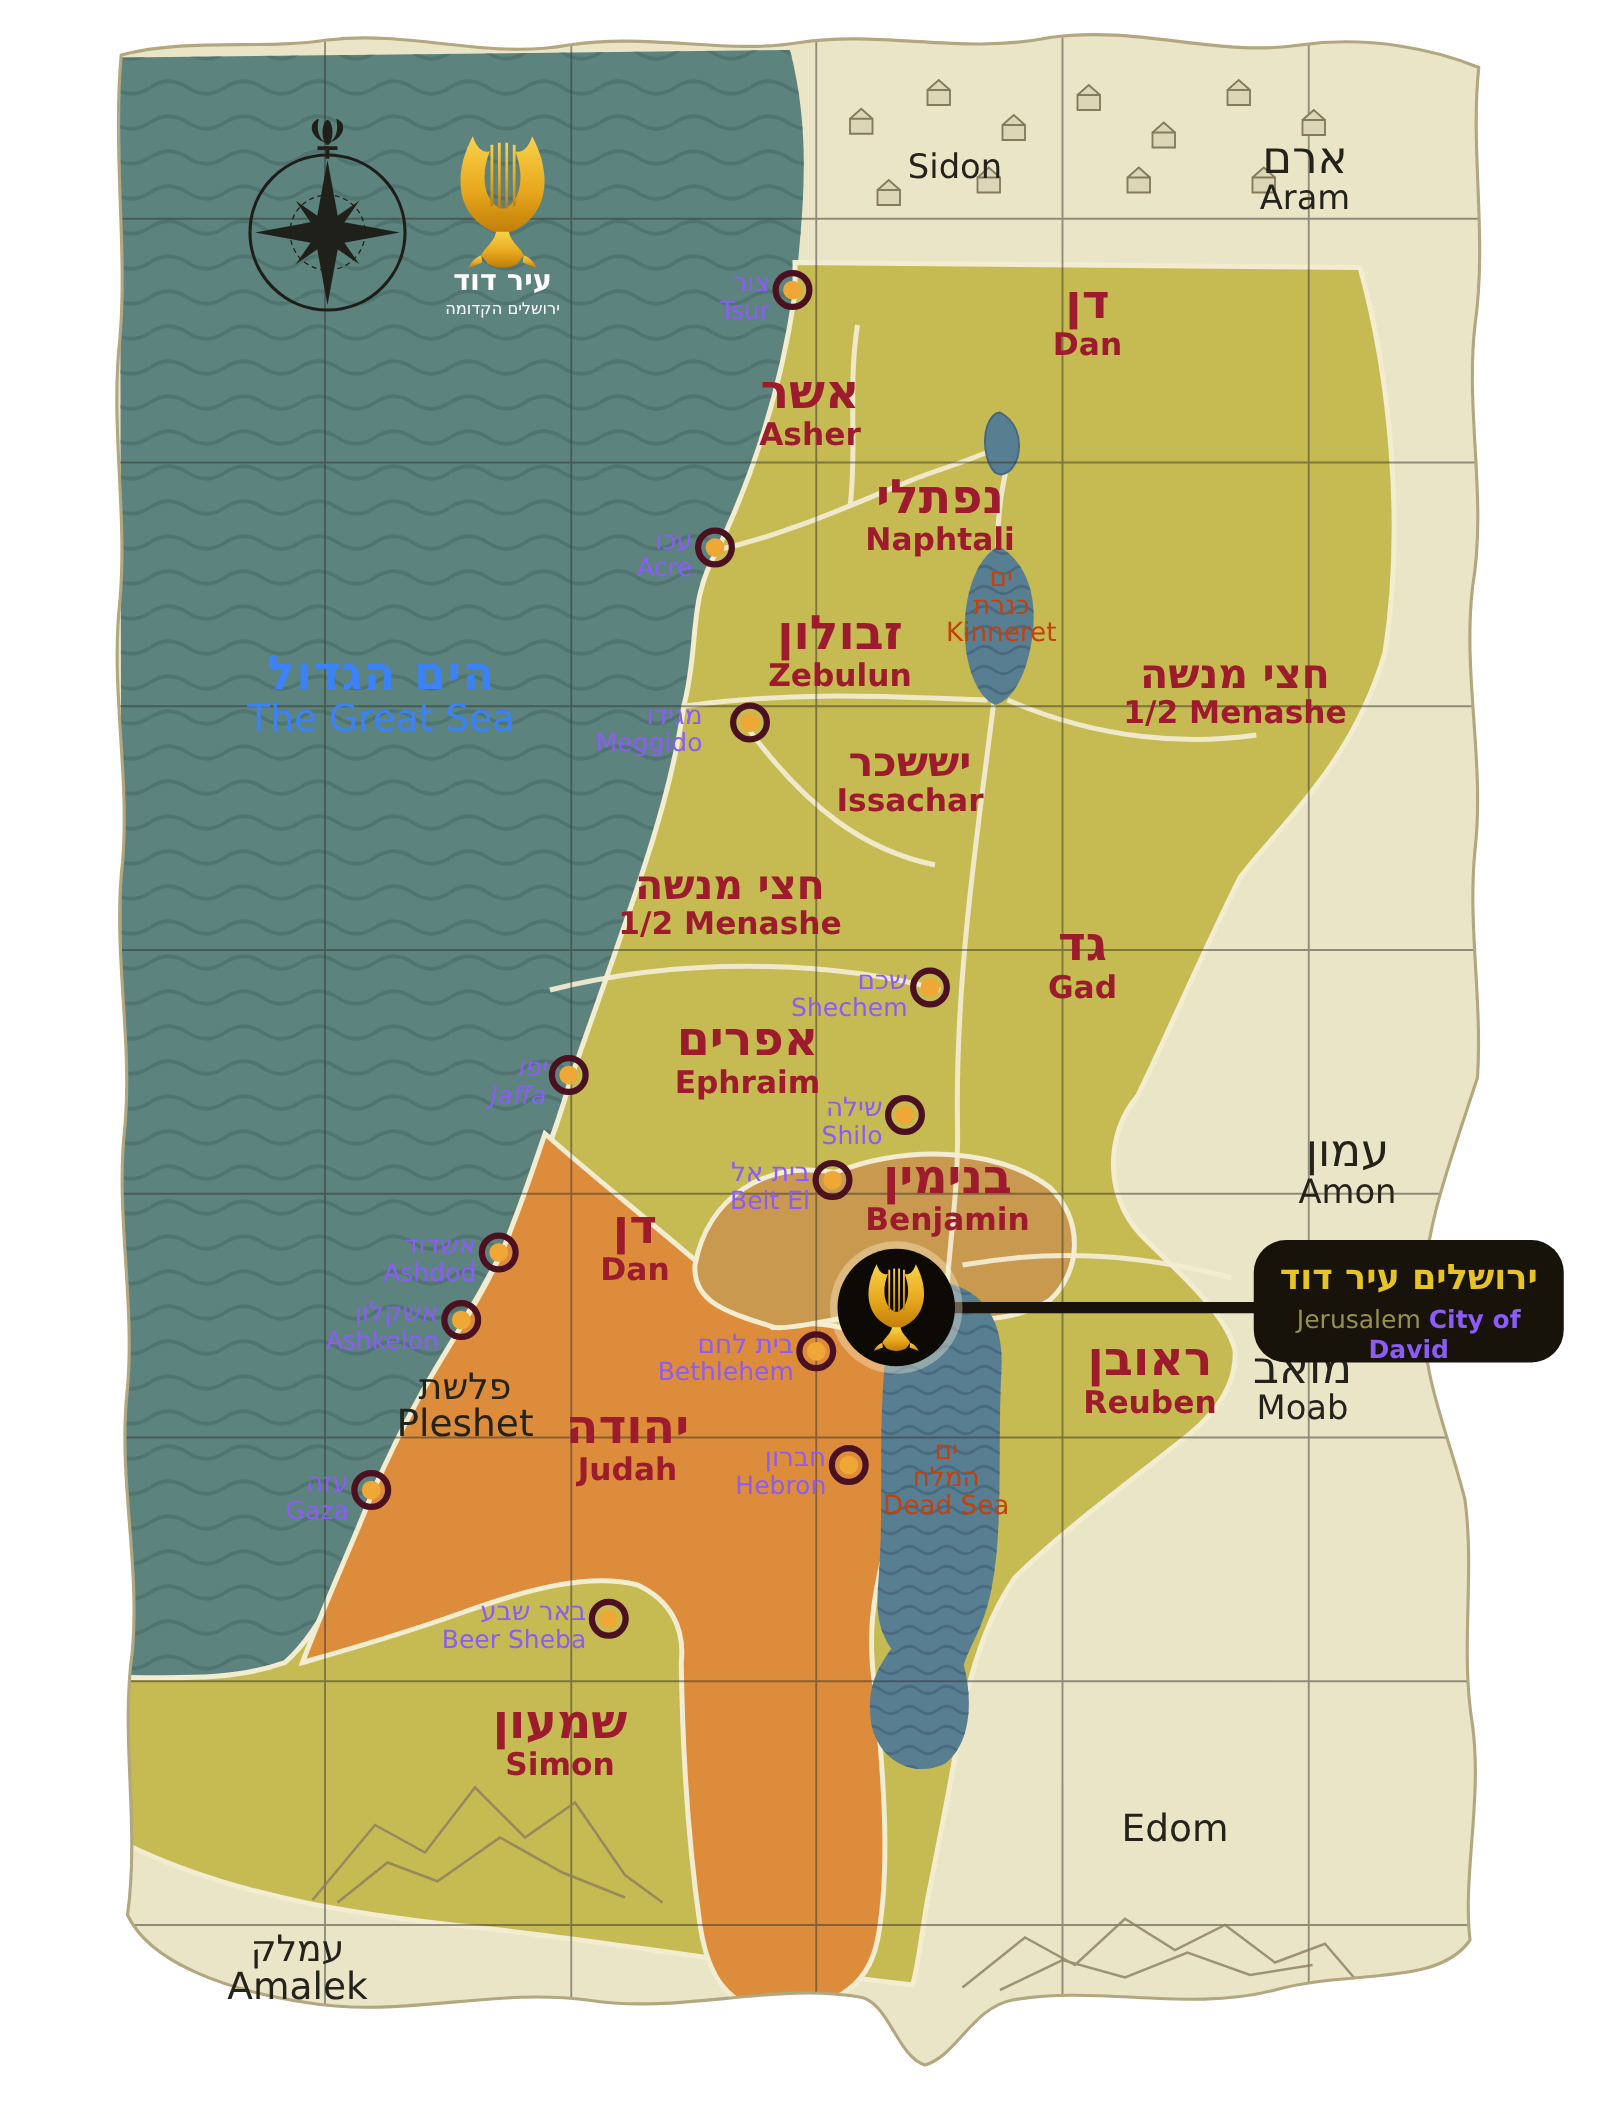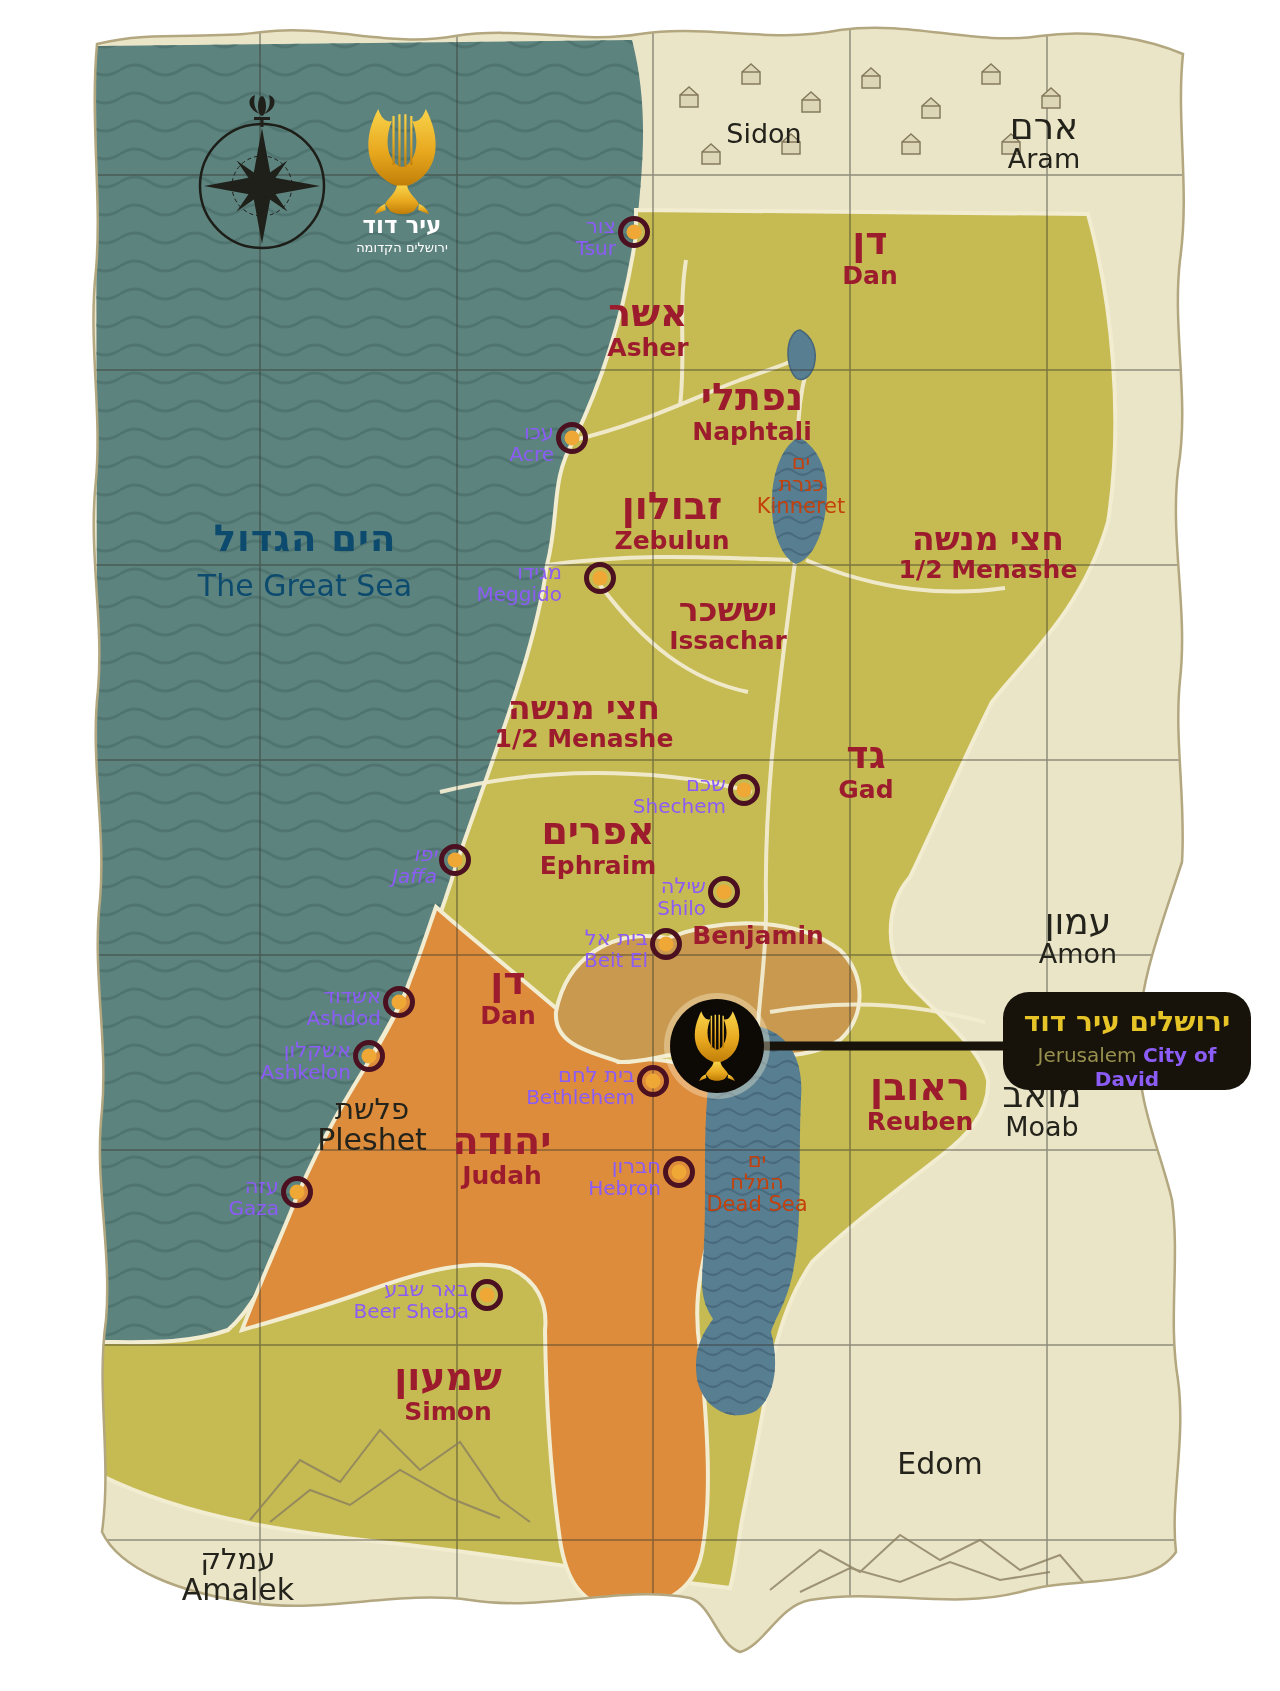--- a/index.html
+++ b/index.html
@@ -16,23 +16,23 @@
   .neighbor .he{font-size:36px;font-weight:500;}
   .neighbor .en{font-size:27px;}
   .neighbor.big .he{font-size:29px;}
   .neighbor.big .en{font-size:30px;}
   .city{color:#8b5cf6;text-align:right;}
   .city .he{font-size:21px;font-weight:500;}
   .city .en{font-size:20px;}
   .water{color:#c2410c;text-align:center;}
   .water .he{font-size:21px;}
   .water .en{font-size:21px;}
-  .sea-name{color:#0c4a6e;text-align:center;}
+  .sea-name{color:#3b82f6;text-align:center;}
   .sea-name .he{font-size:37px;font-weight:600;letter-spacing:1px;}
-  .sea-name .en{font-size:30px;margin-top:12px;}
+  .sea-name .en{font-size:30px;margin-top:2px;}
   .logo-text{color:#fff;text-align:center;}
   .logo-text .l1{font-size:23px;font-weight:bold;}
   .logo-text .l2{font-size:13px;margin-top:3px;}
   .callout{position:absolute;left:1003px;top:992px;width:248px;height:98px;
            background:#17130b;border-radius:26px;text-align:center;
            padding-top:13px;box-sizing:border-box;}
   .callout .he{color:#e6c427;font-size:28px;font-weight:bold;}
   .callout .en{font-size:20px;margin-top:5px;color:#97914d;}
   .callout .en b{color:#8b5cf6;}
 </style>
@@ -260,20 +260,21 @@
 </div>
 <div class="lbl tribe center" style="left:736px;top:736px;width:260px;">
   <div class="he" dir="rtl">גד</div>
       <div class="en">Gad</div>
 </div>
 <div class="lbl tribe center" style="left:468px;top:812px;width:260px;">
   <div class="he" dir="rtl">אפרים</div>
       <div class="en">Ephraim</div>
 </div>
 <div class="lbl tribe center" style="left:628px;top:922px;width:260px;">
+  <div class="he" dir="rtl">בנימין</div>
       <div class="en">Benjamin</div>
 </div>
 <div class="lbl tribe center" style="left:378px;top:962px;width:260px;">
   <div class="he" dir="rtl">דן</div>
       <div class="en">Dan</div>
 </div>
 <div class="lbl tribe center" style="left:790px;top:1068px;width:260px;">
   <div class="he" dir="rtl">ראובן</div>
       <div class="en">Reuben</div>
 </div>

